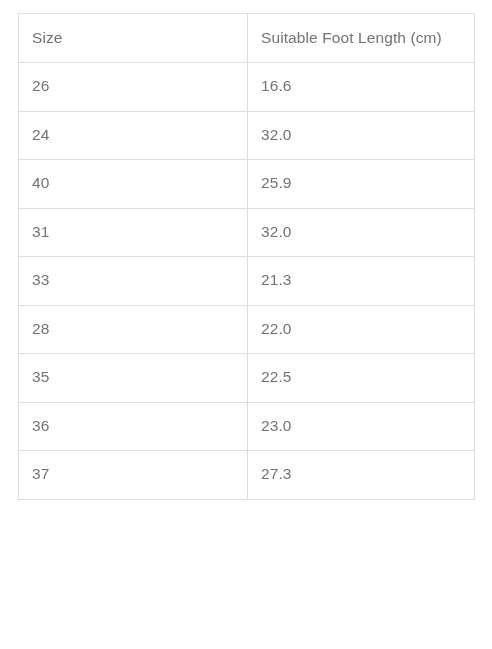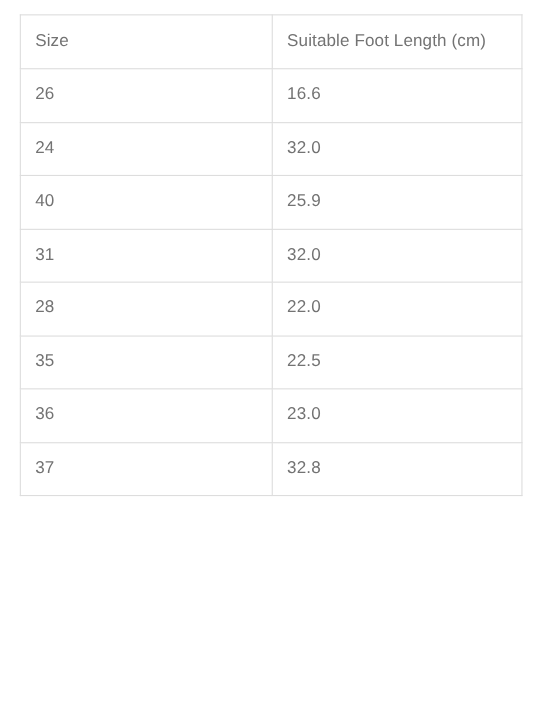--- a/index.html
+++ b/index.html
@@ -78,30 +78,34 @@
         </tr>
         <tr>
           <td>40</td>
           <td>25.9</td>
         </tr>
         <tr>
           <td>31</td>
           <td>32.0</td>
         </tr>
         <tr>
+          <td>33</td>
+          <td>21.3</td>
+        </tr>
+        <tr>
           <td>28</td>
           <td>22.0</td>
         </tr>
         <tr>
           <td>35</td>
           <td>22.5</td>
         </tr>
         <tr>
           <td>36</td>
           <td>23.0</td>
         </tr>
         <tr>
           <td>37</td>
-          <td>32.8</td>
+          <td>27.3</td>
         </tr>
       </tbody>
   </table>
 </div>
 
 </body></html>

